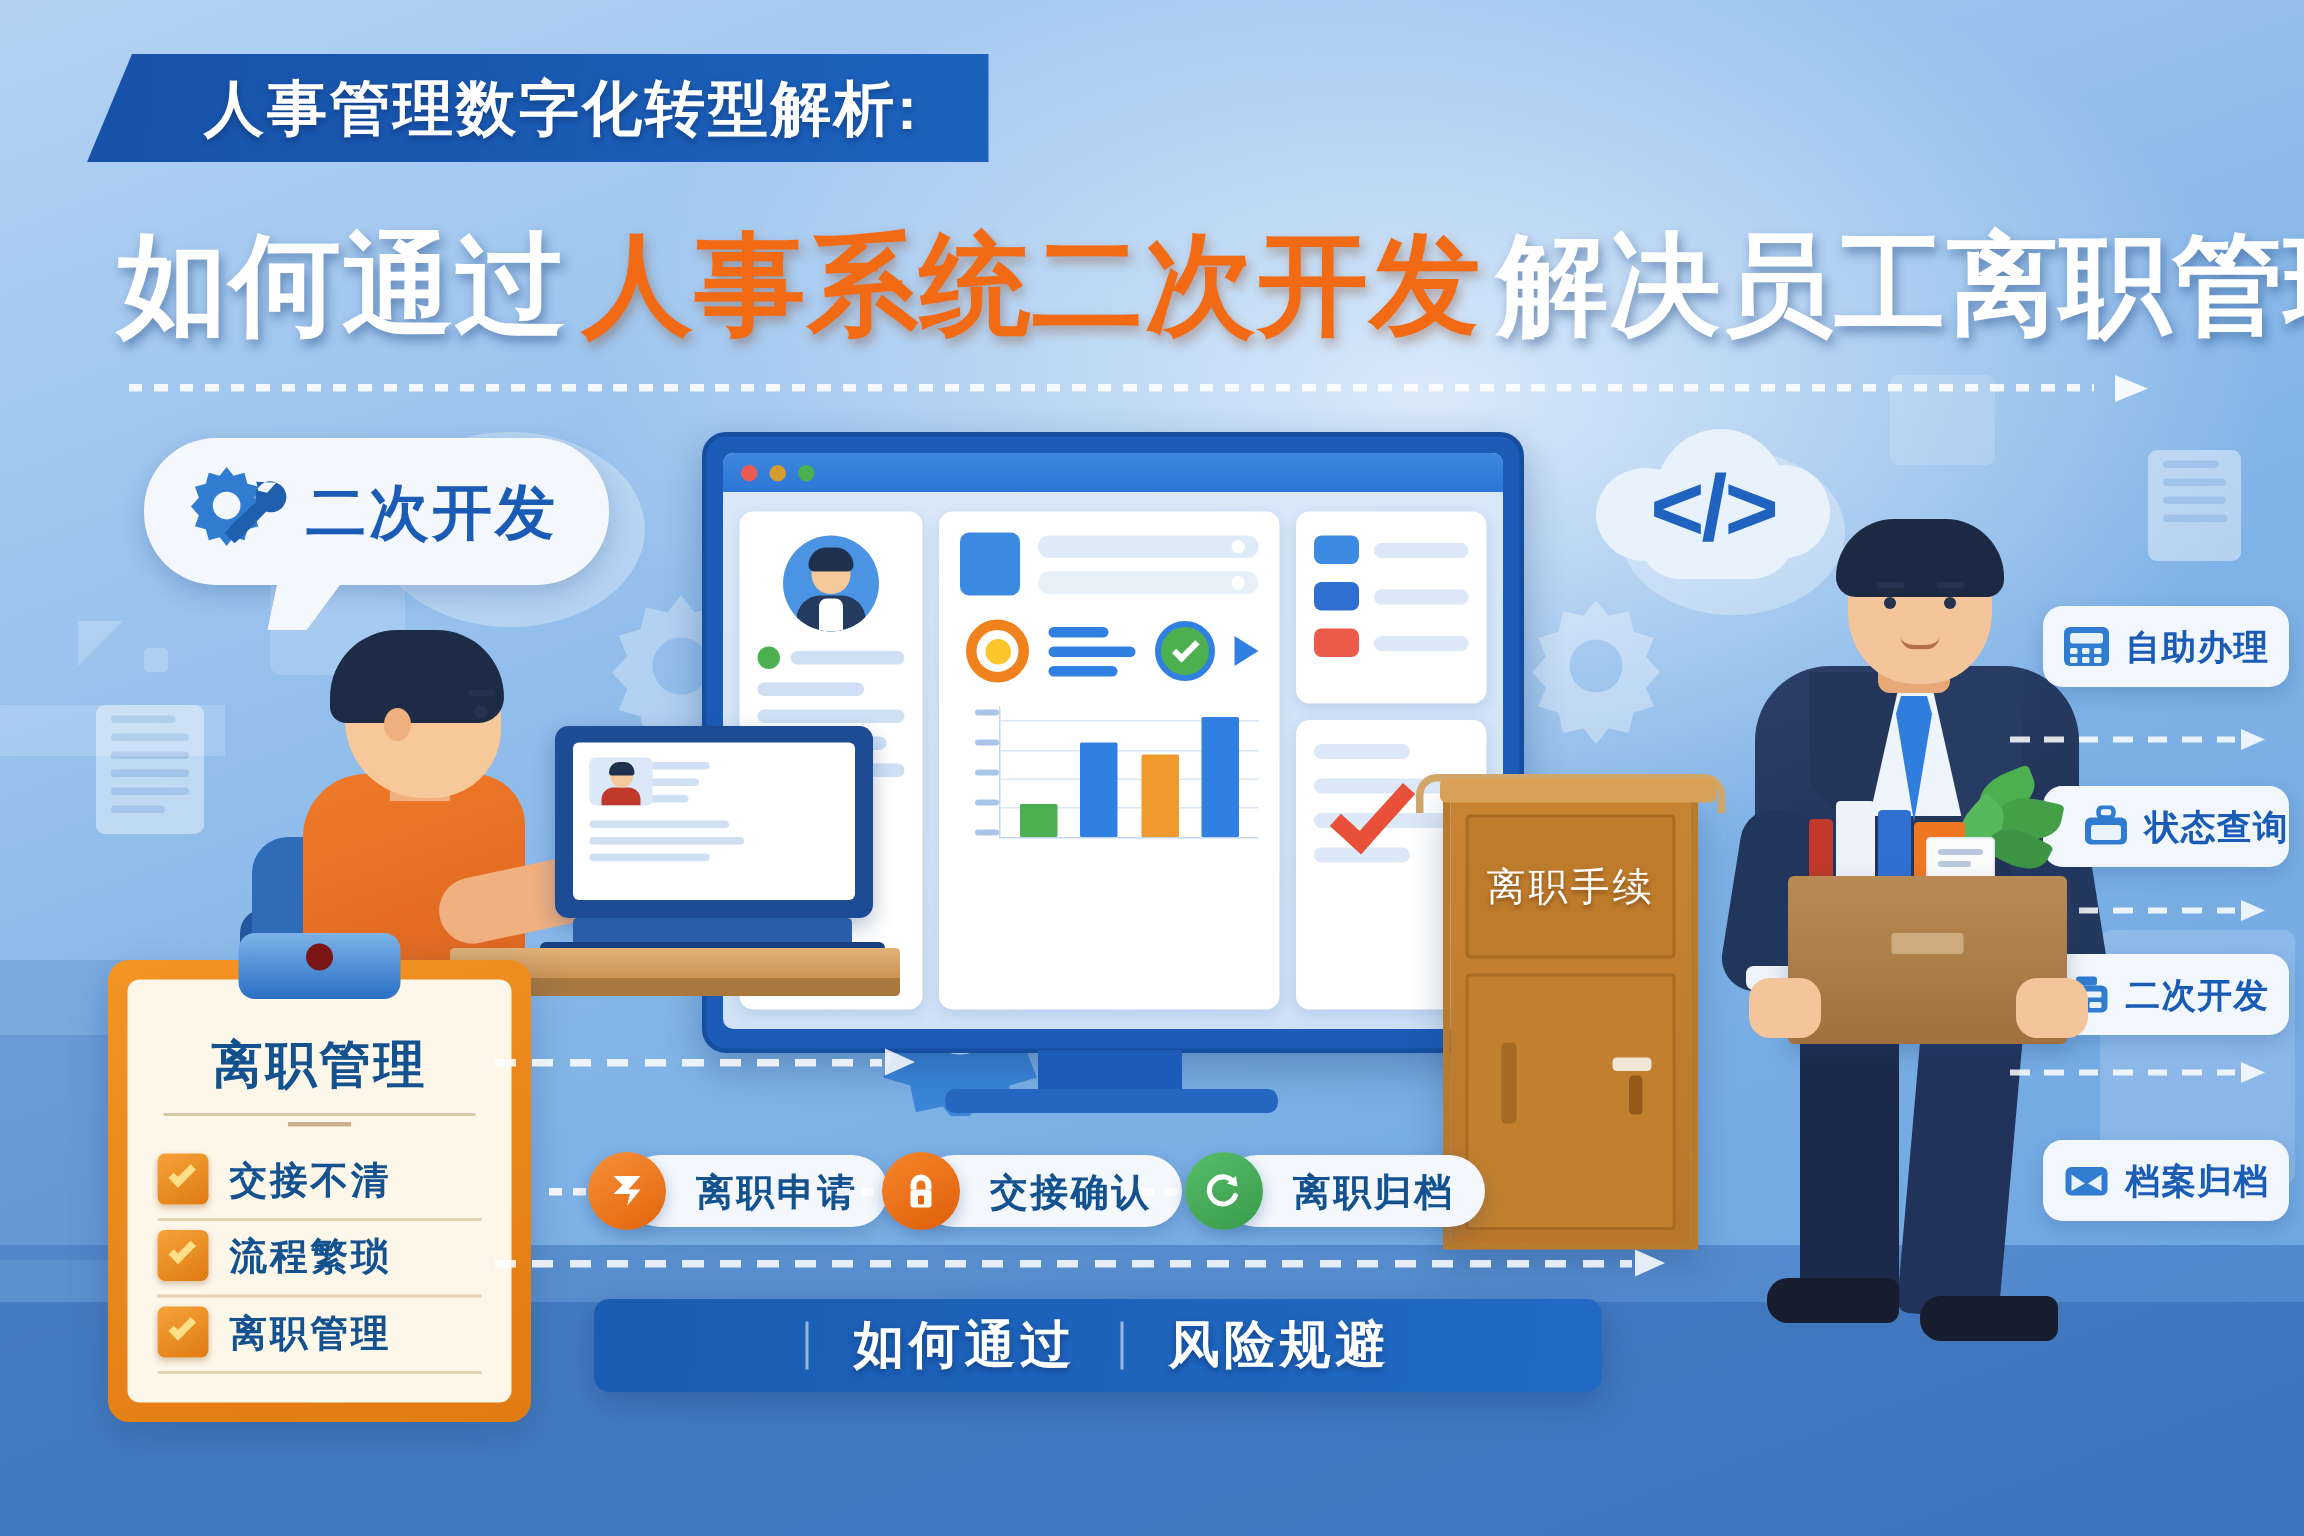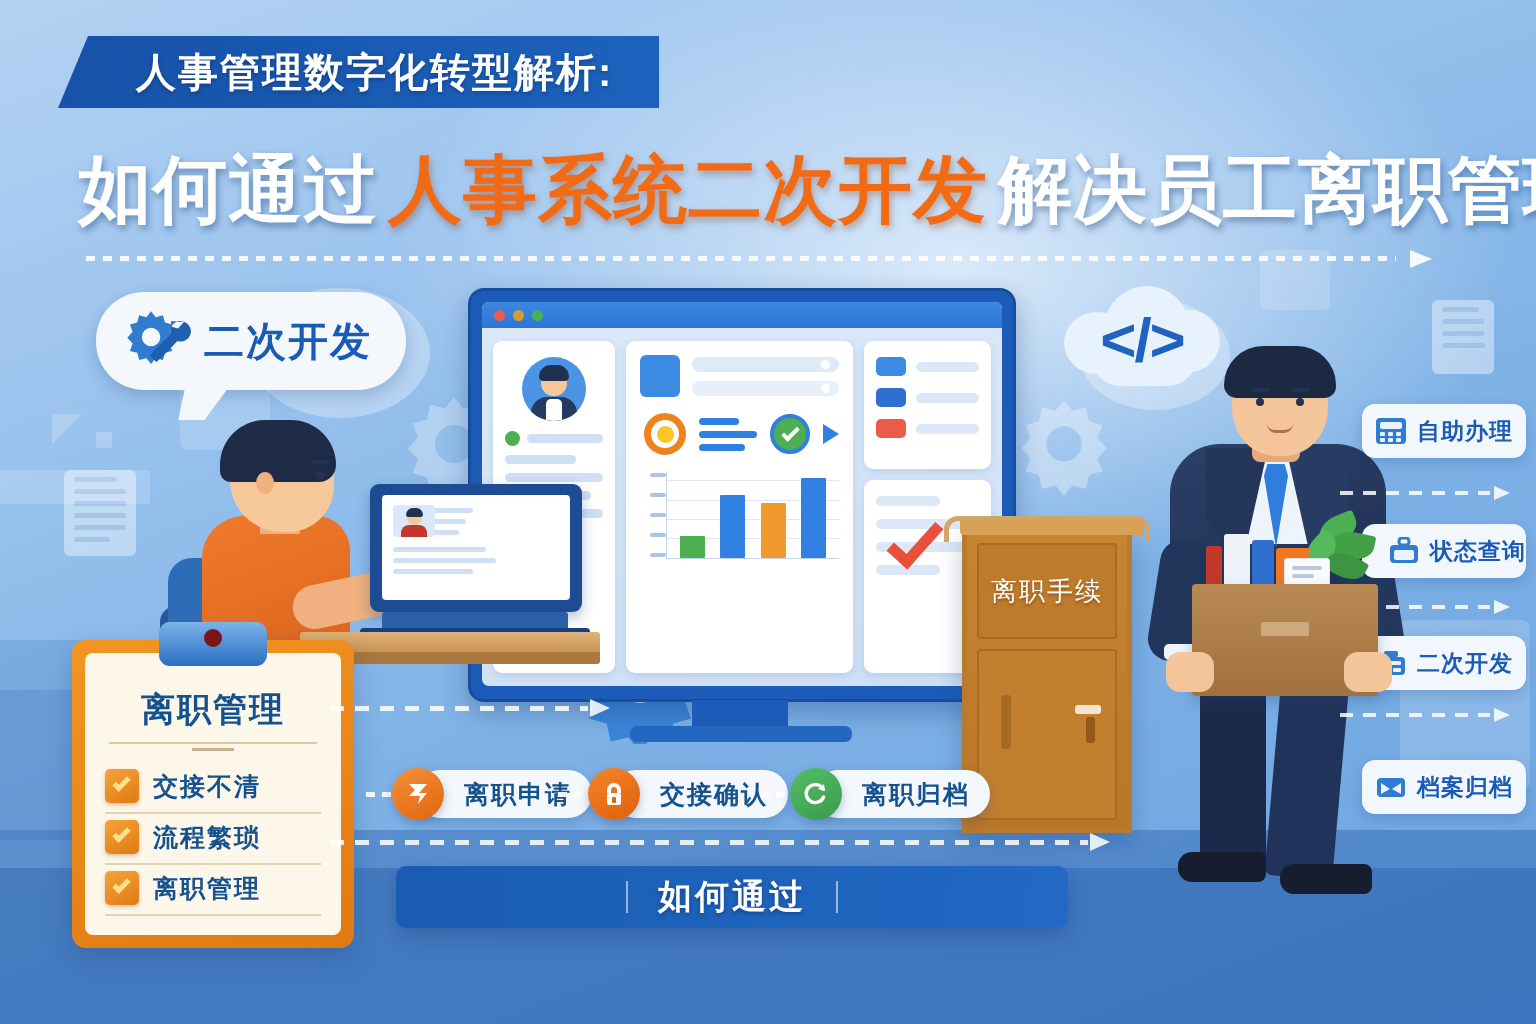--- a/index.html
+++ b/index.html
@@ -715,15 +715,16 @@
   </div>
   <div class="bigdash" style="left:330px;top:838px;width:780px;">
     <div class="ln" style="width:758px"></div>
       <div class="hd"></div>
   </div>
 
   <div id="bottom">
     <span class="div"></span>
     <span class="seg">如何通过</span>
     <span class="div"></span>
+    <span class="seg">风险规避</span>
   </div>
 
 </div>
 
 </body></html>

